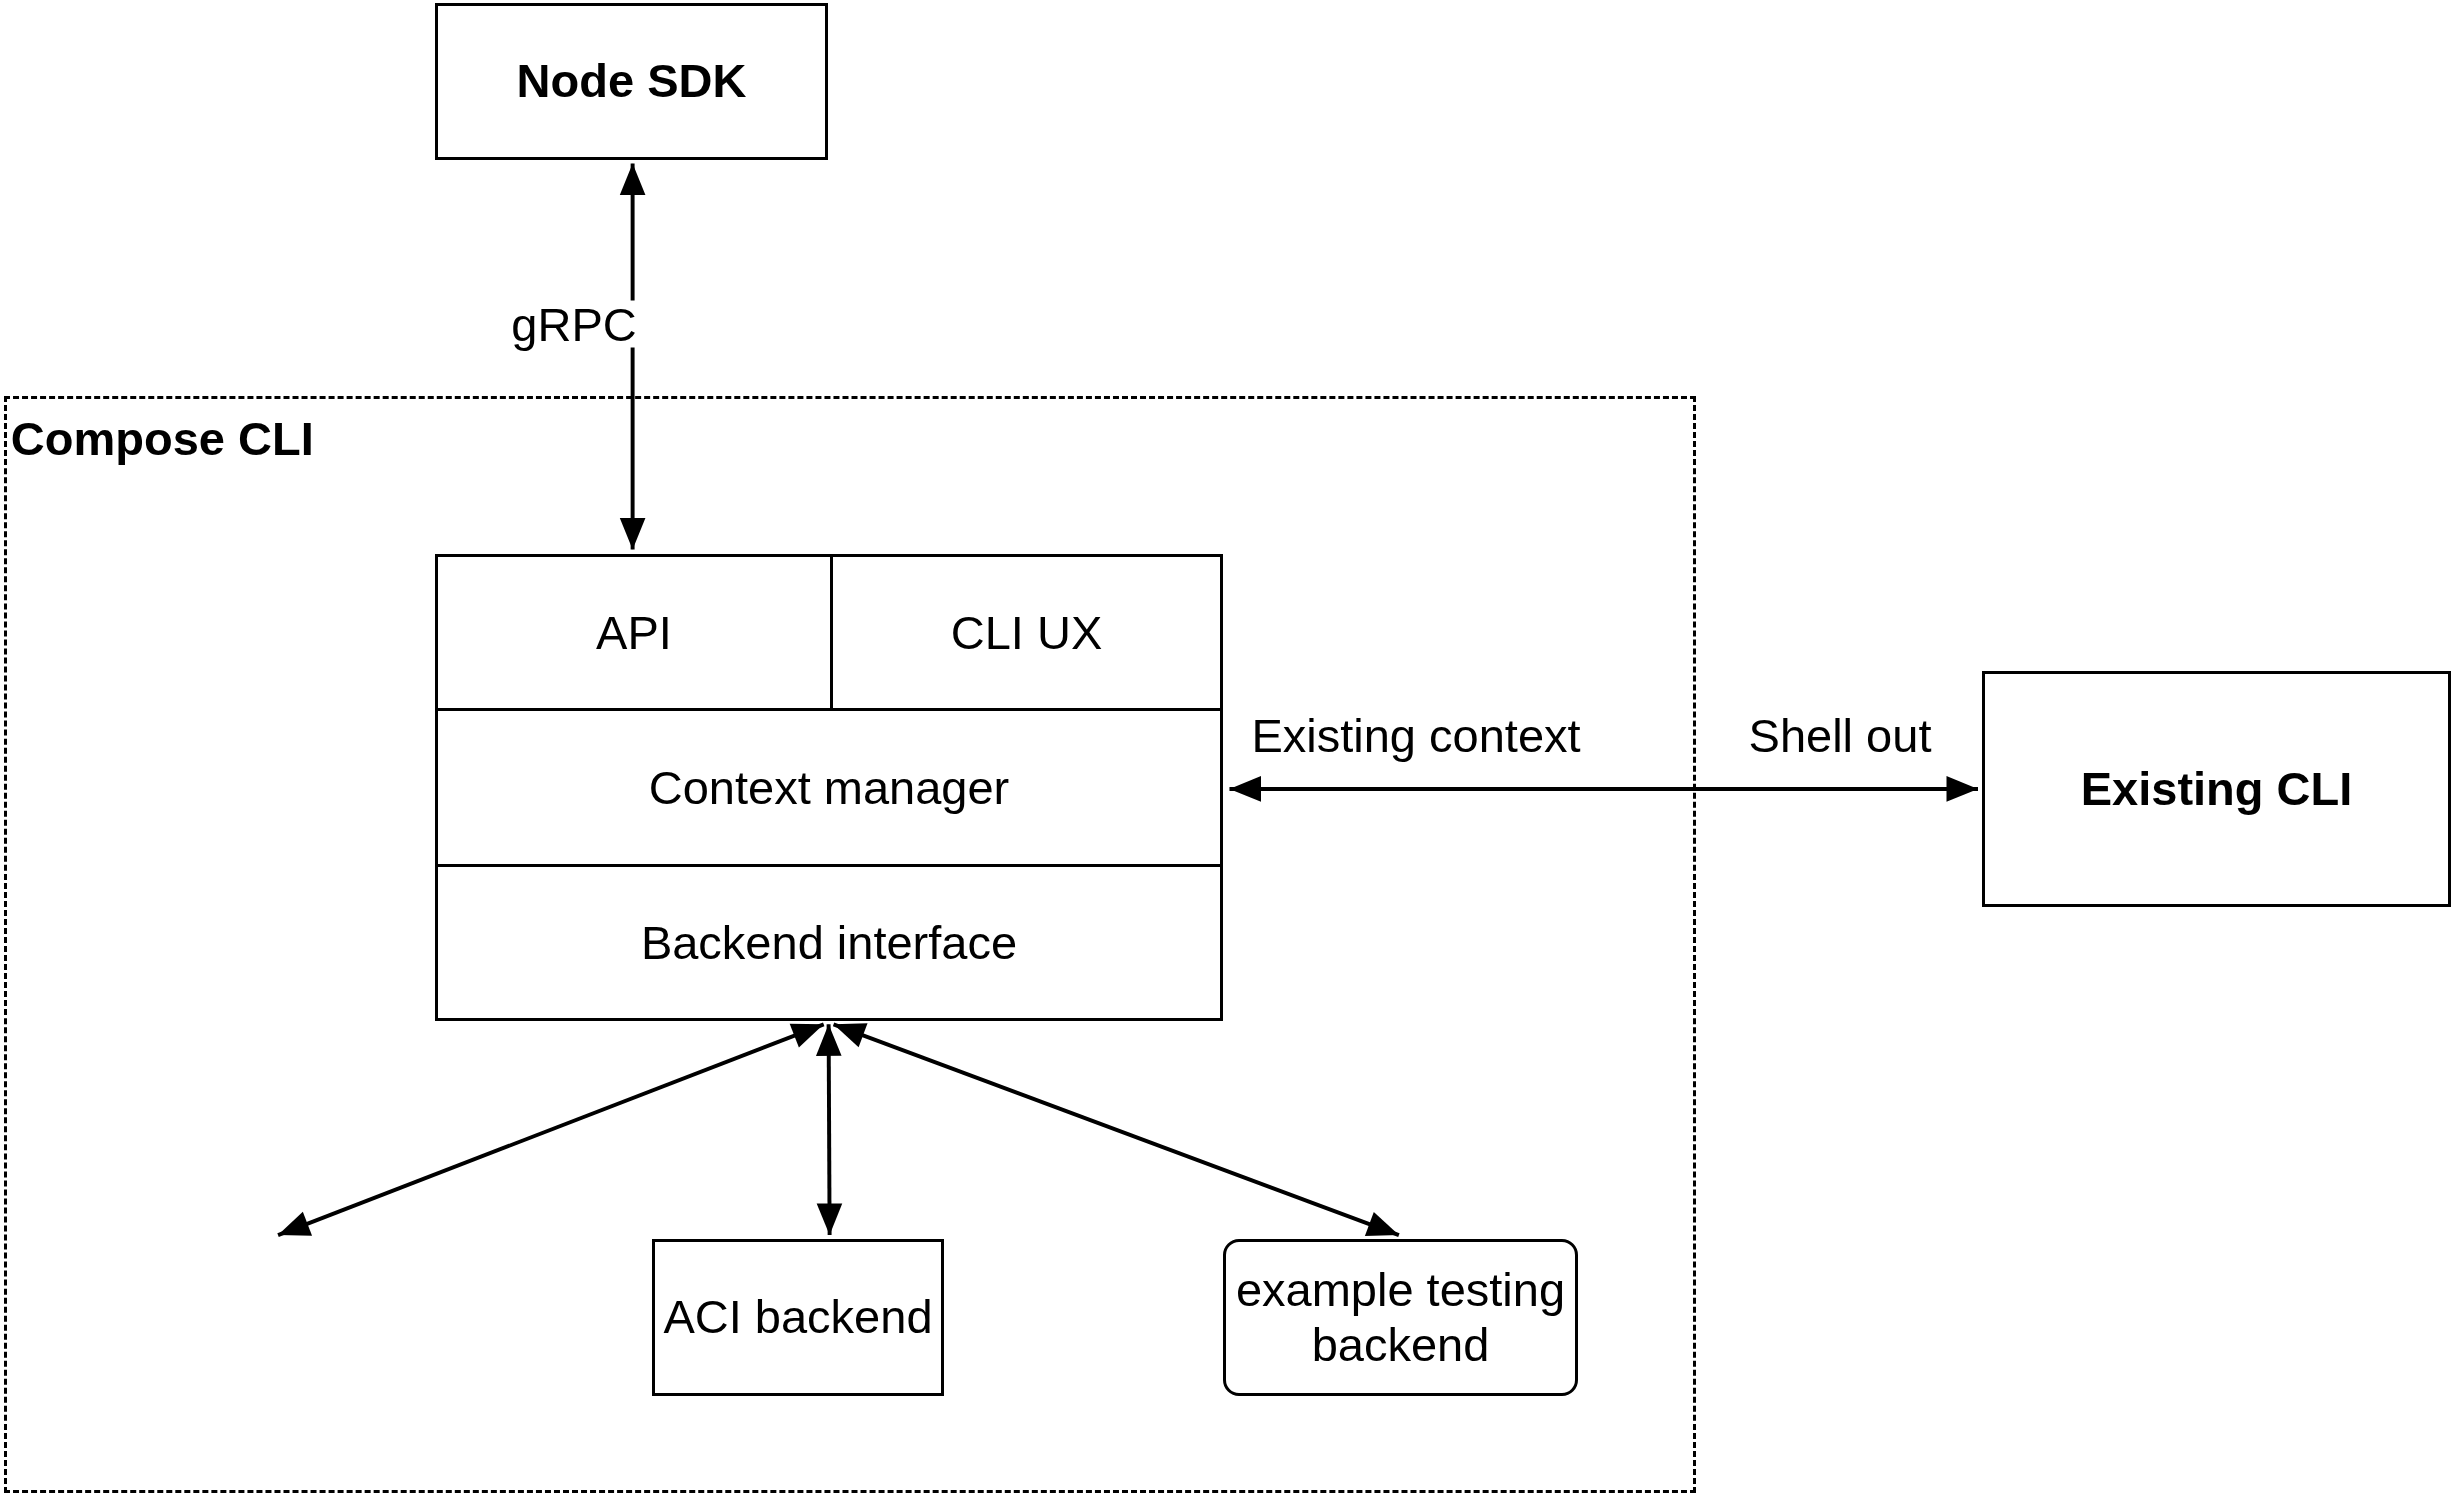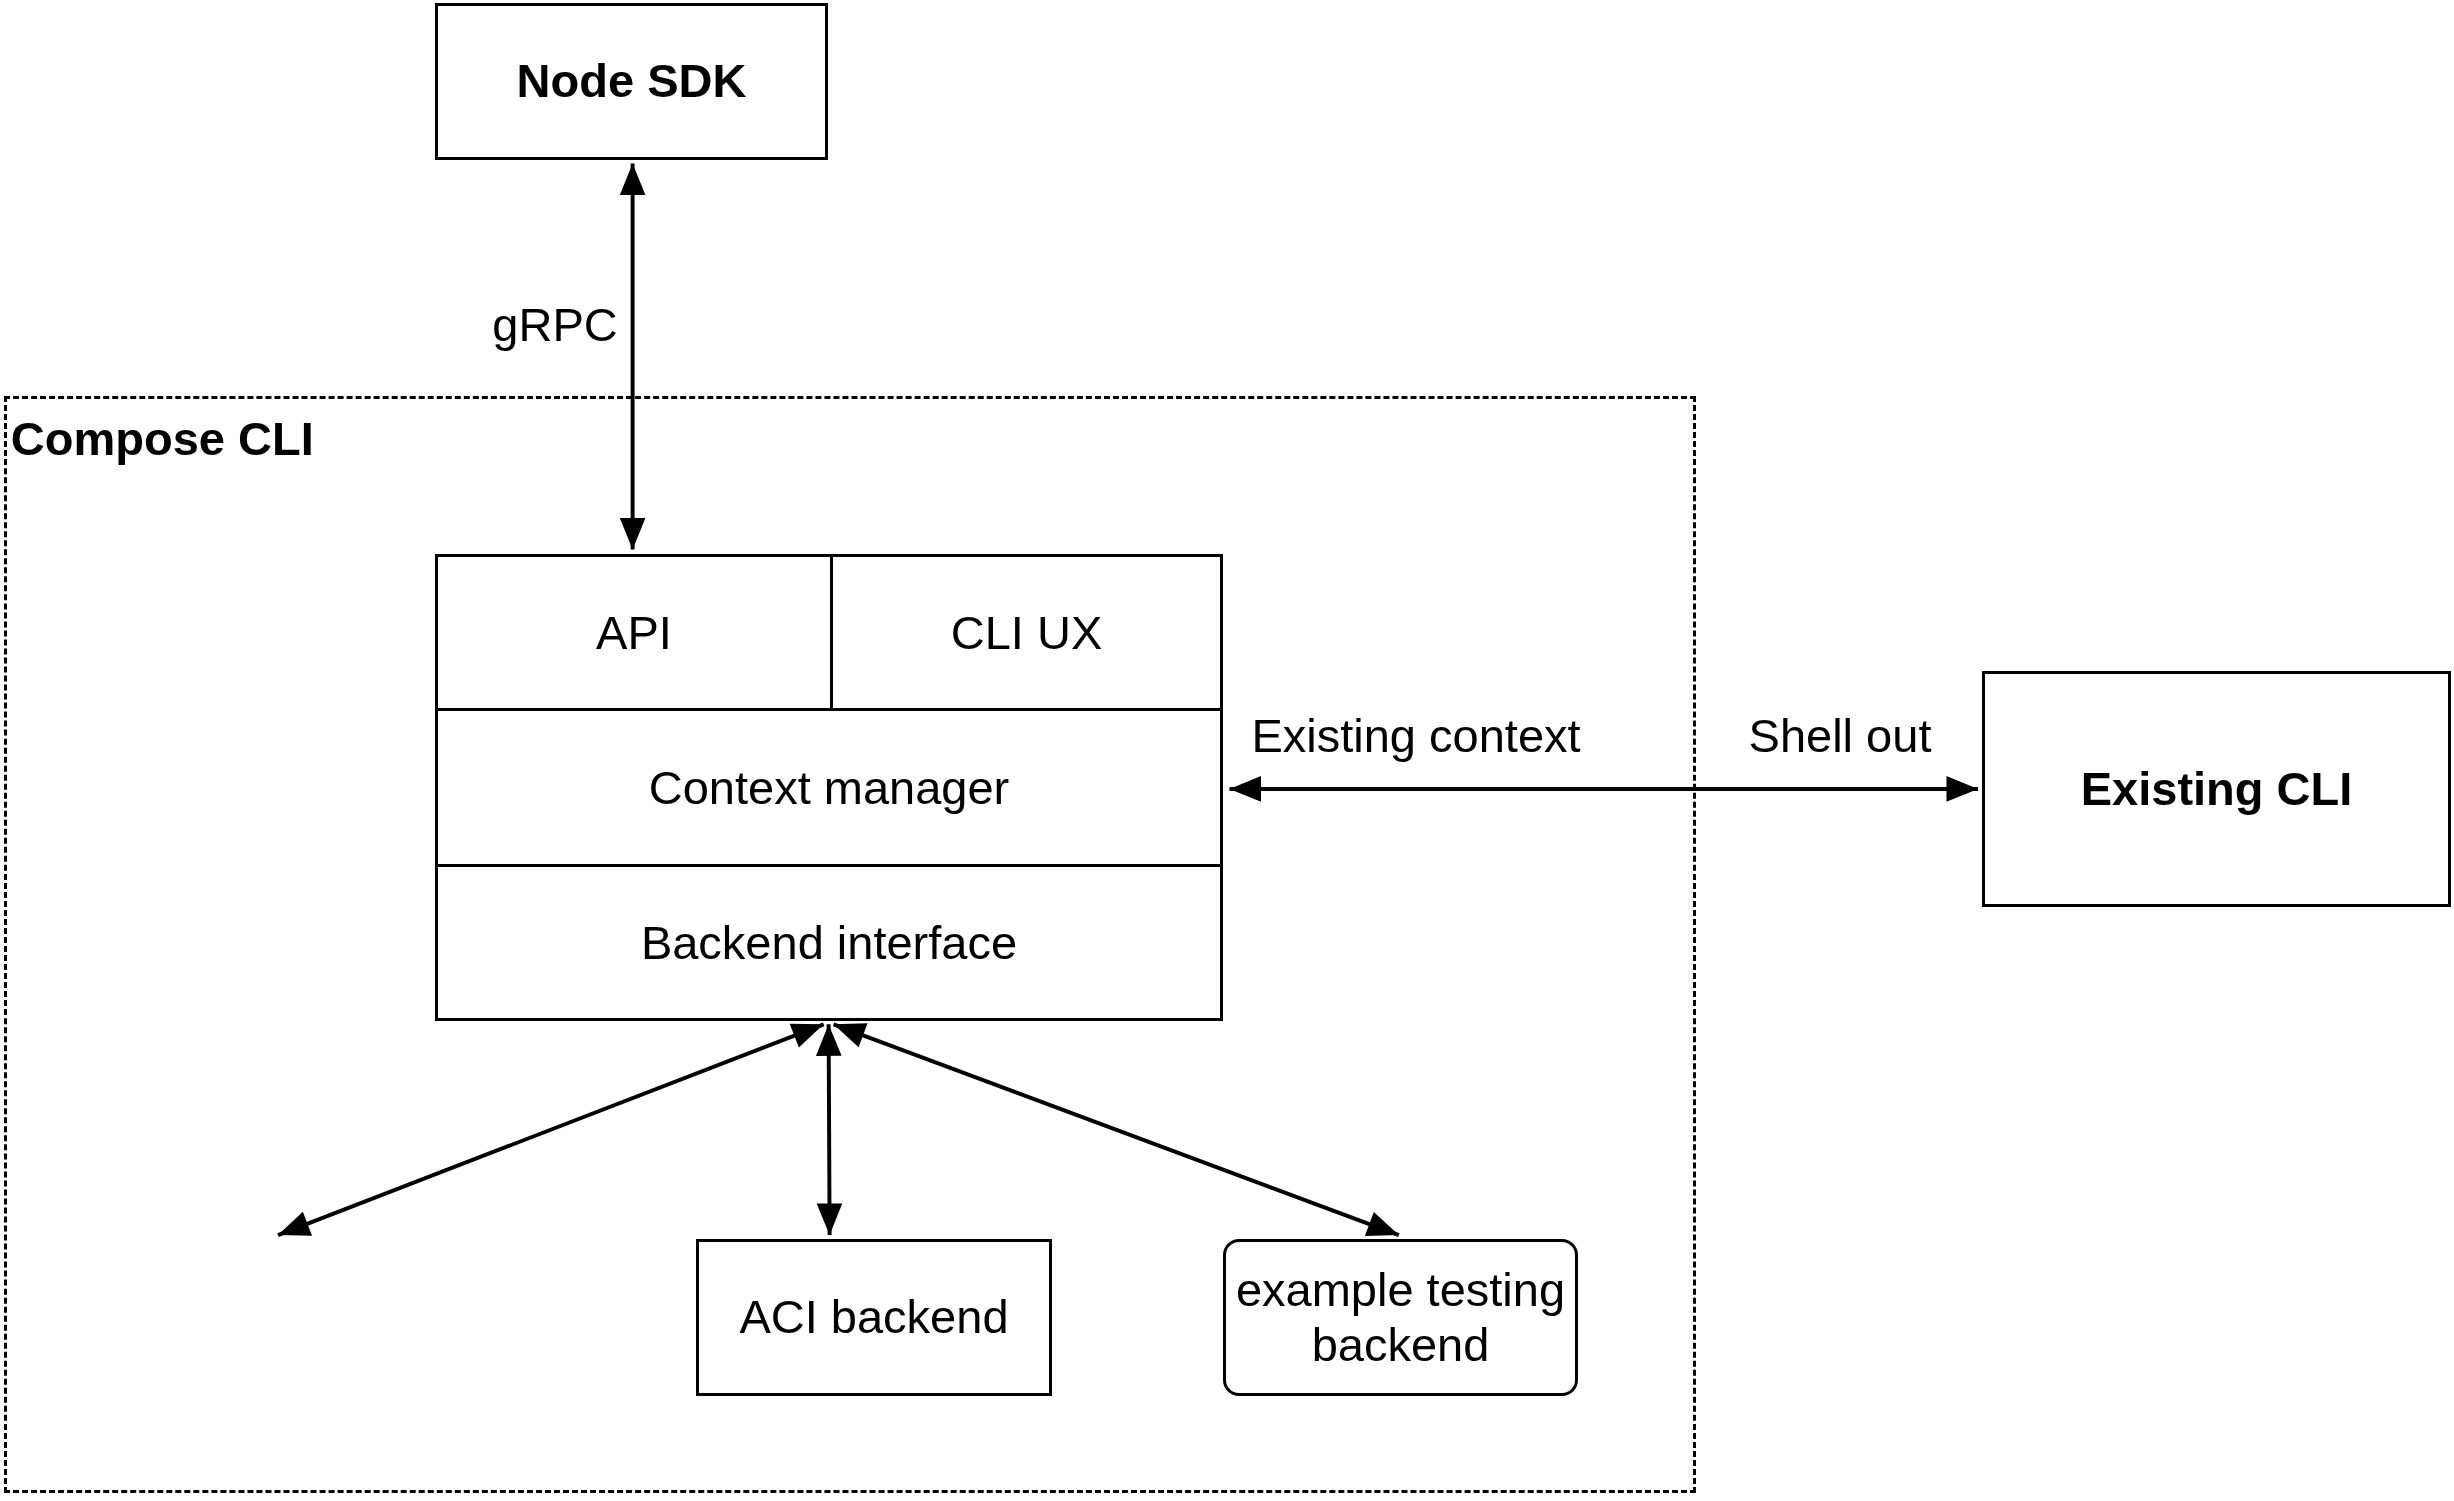--- a/index.html
+++ b/index.html
@@ -35,21 +35,21 @@
     text-align: center;
     font-size: 47px;
     line-height: 1.15;
   }
   .box.title {
     font-weight: bold;
   }
   .node-sdk   { left: 435px;  top: 3px;    width: 393px; height: 157px; text-align: right; }
   .existing-cli { left: 1982px; top: 671px; width: 469px; height: 236px; }
   .ecs-backend { left: 80px;  top: 1239px; width: 356px; height: 157px; }
-  .aci-backend { left: 652px; top: 1239px; width: 356px; height: 157px; margin-left: 44px; }
+  .aci-backend { left: 652px; top: 1239px; width: 292px; height: 157px; }
   .example-backend { left: 1223px; top: 1239px; width: 355px; height: 157px; padding: 0 2px; border-radius: 16px; }
 
   .compose-group {
     position: absolute;
     box-sizing: border-box;
     left: 3.9px;
     top: 396px;
     width: 1692px;
     height: 1097px;
     border: 3.9px dashed #000000;
@@ -173,18 +173,18 @@
     <span>ACI backend</span>
   </div>
   <div class="box example-backend">
     <span>example testing backend</span>
   </div>
 
   <div class="box title existing-cli">
     <span>Existing CLI</span>
   </div>
 
-  <div class="edge-label" style="left:555px; top:324px;">gRPC</div>
+  <div class="edge-label" style="left:574px; top:324px;">gRPC</div>
   <div class="edge-label" style="left:1416px; top:735px;">Existing context</div>
   <div class="edge-label" style="left:1840px; top:735px;">Shell out</div>
 
 </div>
 
 
 </body></html>

